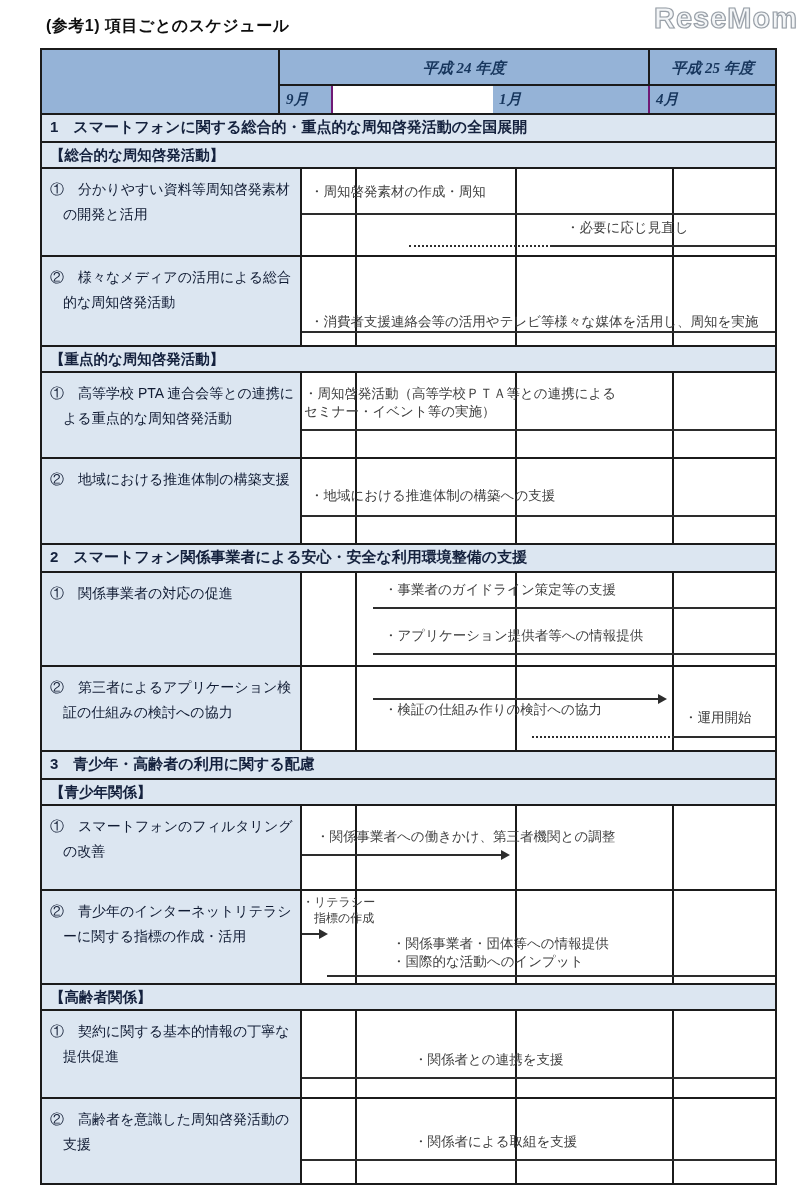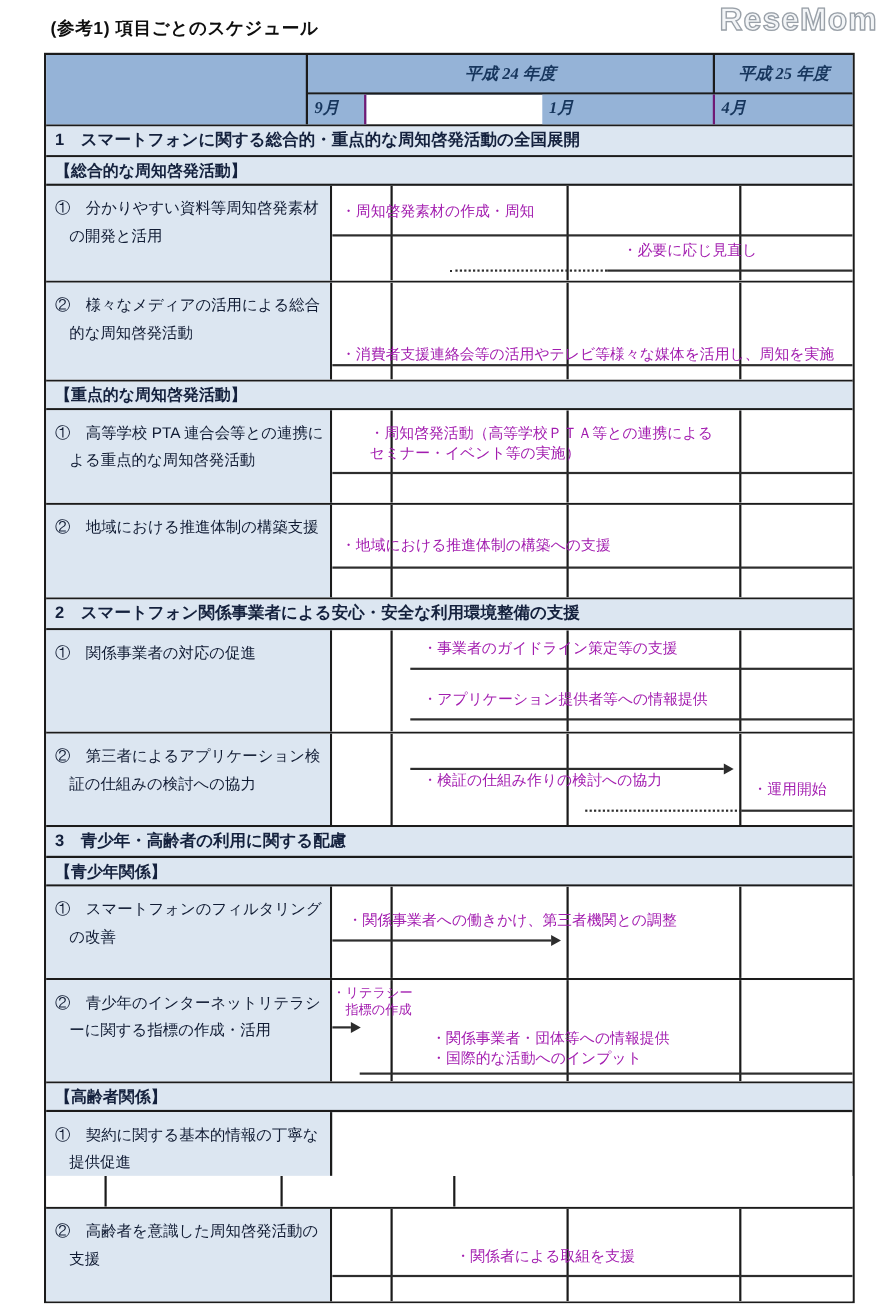--- a/index.html
+++ b/index.html
@@ -38,21 +38,21 @@
   .item-row { display:flex; border-bottom:2px solid #1b1b1b; box-sizing:border-box; }
   .item-row:last-child { border-bottom:none; }
   .label-cell {
     width:260px; box-sizing:border-box; background:#dce6f1; border-right:2px solid #1b1b1b;
     font-size:14px; line-height:25px; padding:8px 4px 0 21px; text-indent:-13px;
     color:#101b33; font-weight:500;
   }
   .timeline-cell { position:relative; flex:1; background:#ffffff; overflow:hidden; }
   .colline { position:absolute; top:0; bottom:0; width:2px; background:#1b1b1b; }
   .ann-text {
-    position:absolute; font-size:13.5px; line-height:18px; color:#a21caf;
+    position:absolute; font-size:13.5px; line-height:18px; color:#404040;
     font-weight:500; white-space:nowrap; z-index:2;
   }
   .ann-text.small { font-size:12px; line-height:16px; }
   .arrow-line { position:absolute; height:0; border-top:2px solid #2d2d2d; z-index:1; }
   .arrow-line.dotted { border-top:2px dotted #2d2d2d; }
   .arrow-head {
     position:absolute; width:0; height:0; z-index:1;
     border-left:9px solid #2d2d2d; border-top:5px solid transparent; border-bottom:5px solid transparent;
   }
 </style>
@@ -101,21 +101,21 @@
             <div class="arrow-head" style="left: 485px; top: 70px;"></div>
           </div>
         </div>
         <div class="bar subsection">【重点的な周知啓発活動】</div>
         <div class="item-row" style="height: 86px;">
           <div class="label-cell">①　高等学校 PTA 連合会等との連携による重点的な周知啓発活動</div>
           <div class="timeline-cell">
             <div class="colline" style="left: 53px;"></div>
             <div class="colline" style="left: 213px;"></div>
             <div class="colline" style="left: 370px;"></div>
-            <div class="ann-text" style="left: 34px; top: 12px;">
+            <div class="ann-text" style="left: 2px; top: 12px;">
               <div>・周知啓発活動（高等学校ＰＴＡ等との連携による</div>
               <div>セミナー・イベント等の実施）</div>
             </div>
             <div class="arrow-line" style="left: 0px; width: 485px; top: 56px;"></div>
             <div class="arrow-head" style="left: 485px; top: 52px;"></div>
           </div>
         </div>
         <div class="item-row" style="height: 86px;">
           <div class="label-cell">②　地域における推進体制の構築支援</div>
           <div class="timeline-cell">
@@ -184,21 +184,21 @@
             <div class="arrow-head" style="left: 17px; top: 38px;"></div>
             <div class="ann-text" style="left: 90px; top: 44px;">
               <div>・関係事業者・団体等への情報提供</div>
               <div>・国際的な活動へのインプット</div>
             </div>
             <div class="arrow-line" style="left: 25px; width: 460px; top: 84px;"></div>
             <div class="arrow-head" style="left: 485px; top: 80px;"></div>
           </div>
         </div>
         <div class="bar subsection">【高齢者関係】</div>
-        <div class="item-row" style="height: 88px; flex-direction: column;">
+        <div class="item-row" style="height: 88px;">
           <div class="label-cell">①　契約に関する基本的情報の丁寧な提供促進</div>
           <div class="timeline-cell">
             <div class="colline" style="left: 53px;"></div>
             <div class="colline" style="left: 213px;"></div>
             <div class="colline" style="left: 370px;"></div>
             <div class="ann-text" style="left: 112px; top: 40px;">・関係者との連携を支援</div>
             <div class="arrow-line" style="left: 0px; width: 485px; top: 66px;"></div>
             <div class="arrow-head" style="left: 485px; top: 62px;"></div>
           </div>
         </div>

